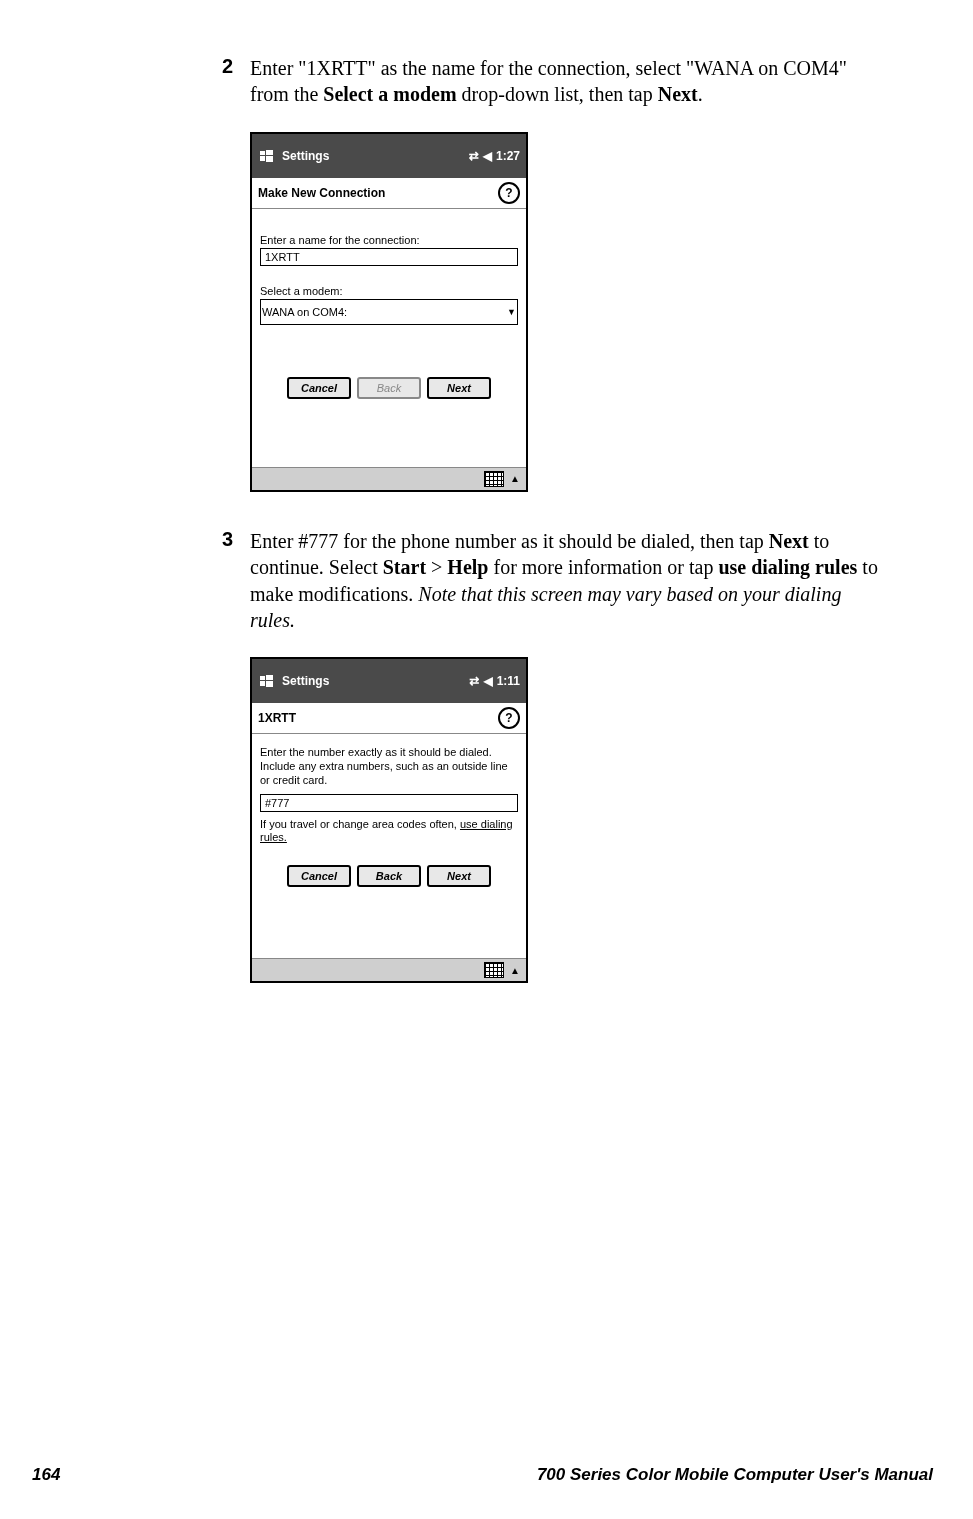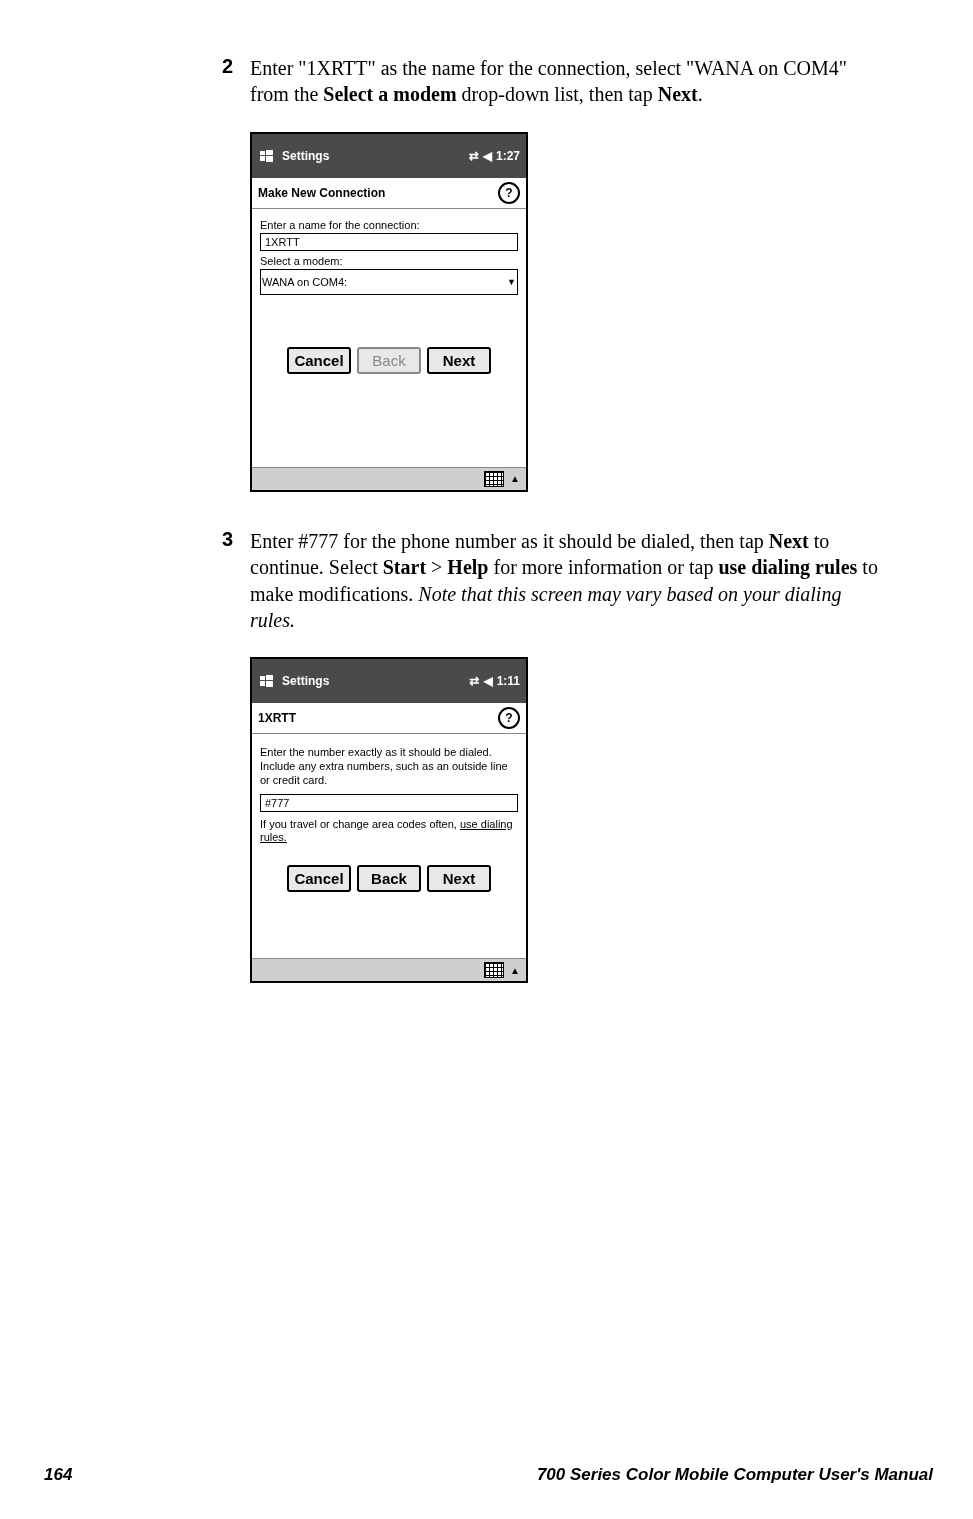--- a/index.html
+++ b/index.html
@@ -97,21 +97,21 @@
     align-items: center;
     justify-content: center;
     font-weight: bold;
     font-size: 12px;
   }
   .ss-content {
     padding: 6px 8px 0 8px;
     min-height: 252px;
   }
   .ss-content.short { min-height: 218px; }
-  .ss-label { margin-top: 4px; margin-bottom: 2px; font-size: 11px; }
+  .ss-label { margin-top: 19px; margin-bottom: 2px; font-size: 11px; }
   .ss-input {
     width: 100%;
     border: 1px solid #000;
     padding: 2px 4px;
     font-size: 11px;
     height: 18px;
     box-sizing: border-box;
     display: flex;
     align-items: center;
   }
@@ -133,23 +133,24 @@
     gap: 6px;
     margin-top: 52px;
   }
   .ss-button-row.upper { margin-top: 20px; }
   .ss-btn {
     border: 2px solid #000;
     padding: 3px 0;
     width: 60px;
     text-align: center;
     font-weight: bold;
-    font-size: 15px;
+    font-size: 11px;
     background: #e8e8e8;
     border-radius: 3px;
+    font-style: italic;
   }
   .ss-btn.disabled {
     color: #888;
     border-color: #888;
     font-weight: normal;
   }
   .ss-bottombar {
     background: #cfcfcf;
     border-top: 1px solid #888;
     height: 22px;
@@ -172,21 +173,21 @@
     border: 1px solid #000;
     background:
       repeating-linear-gradient(to right, #000 0 1px, transparent 1px 4px),
       repeating-linear-gradient(to bottom, #000 0 1px, transparent 1px 4px);
     background-color: #fff;
   }
   .up-arrow { font-size: 10px; }
   .footer {
     position: absolute;
     bottom: 34px;
-    left: 44px;
+    left: 32px;
     right: 40px;
     display: flex;
     justify-content: space-between;
     font-family: Arial, Helvetica, sans-serif;
     font-weight: bold;
     font-style: italic;
     font-size: 17px;
   }
 </style>
 </head>

